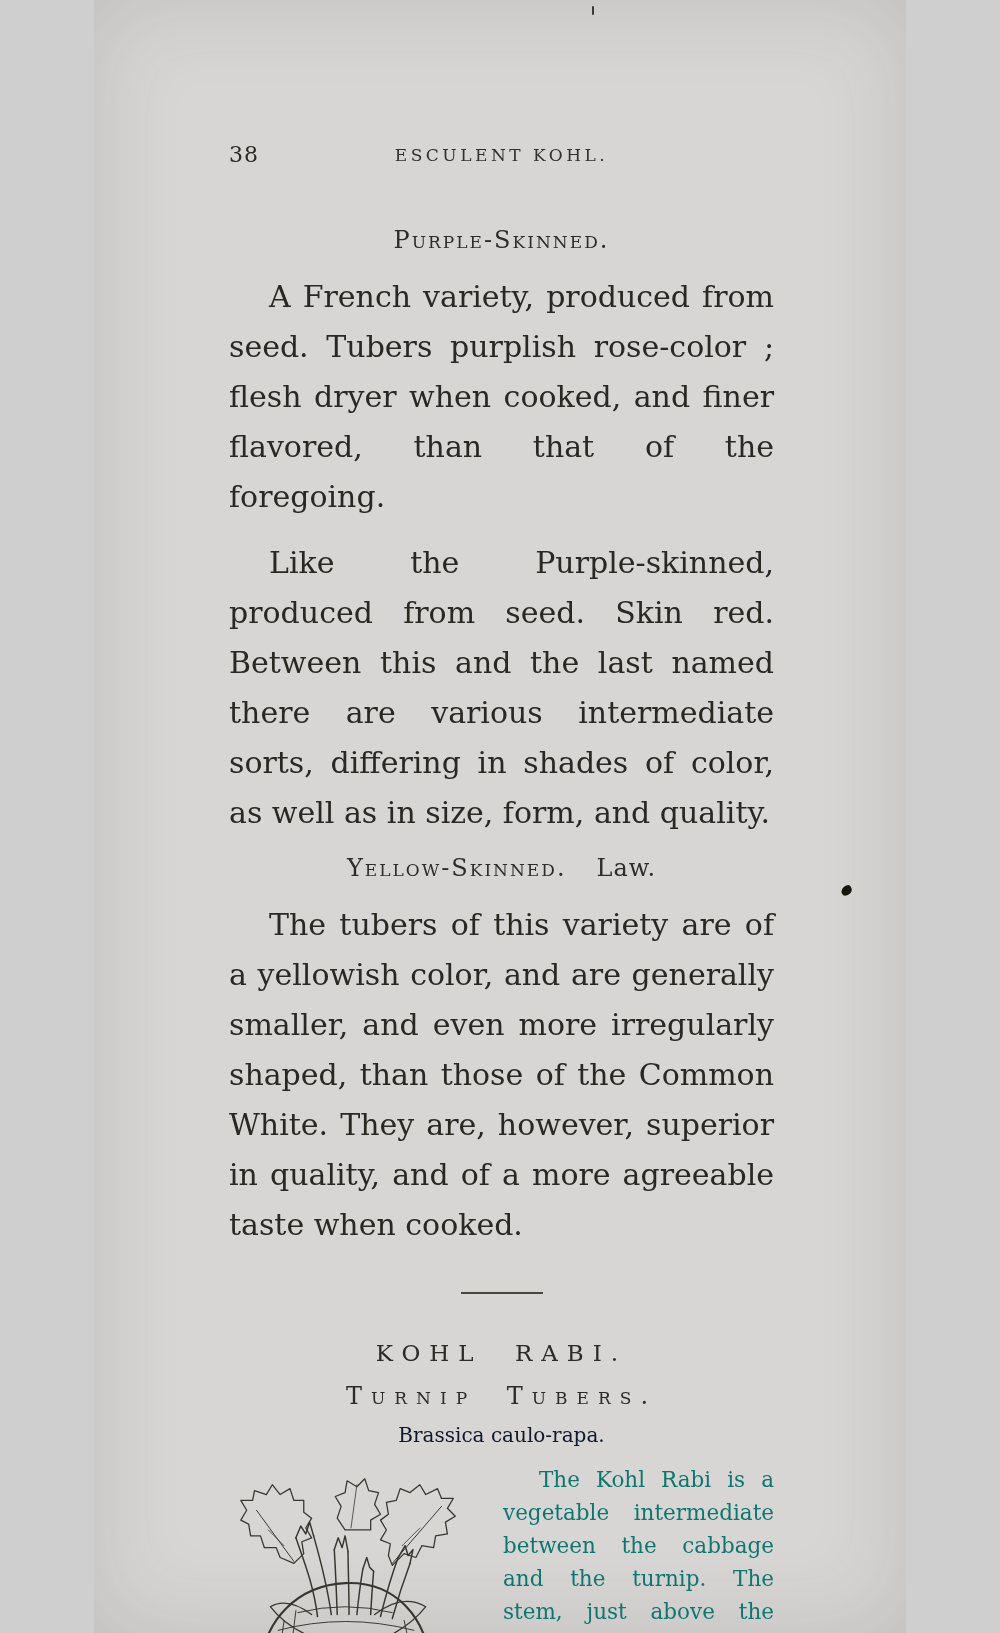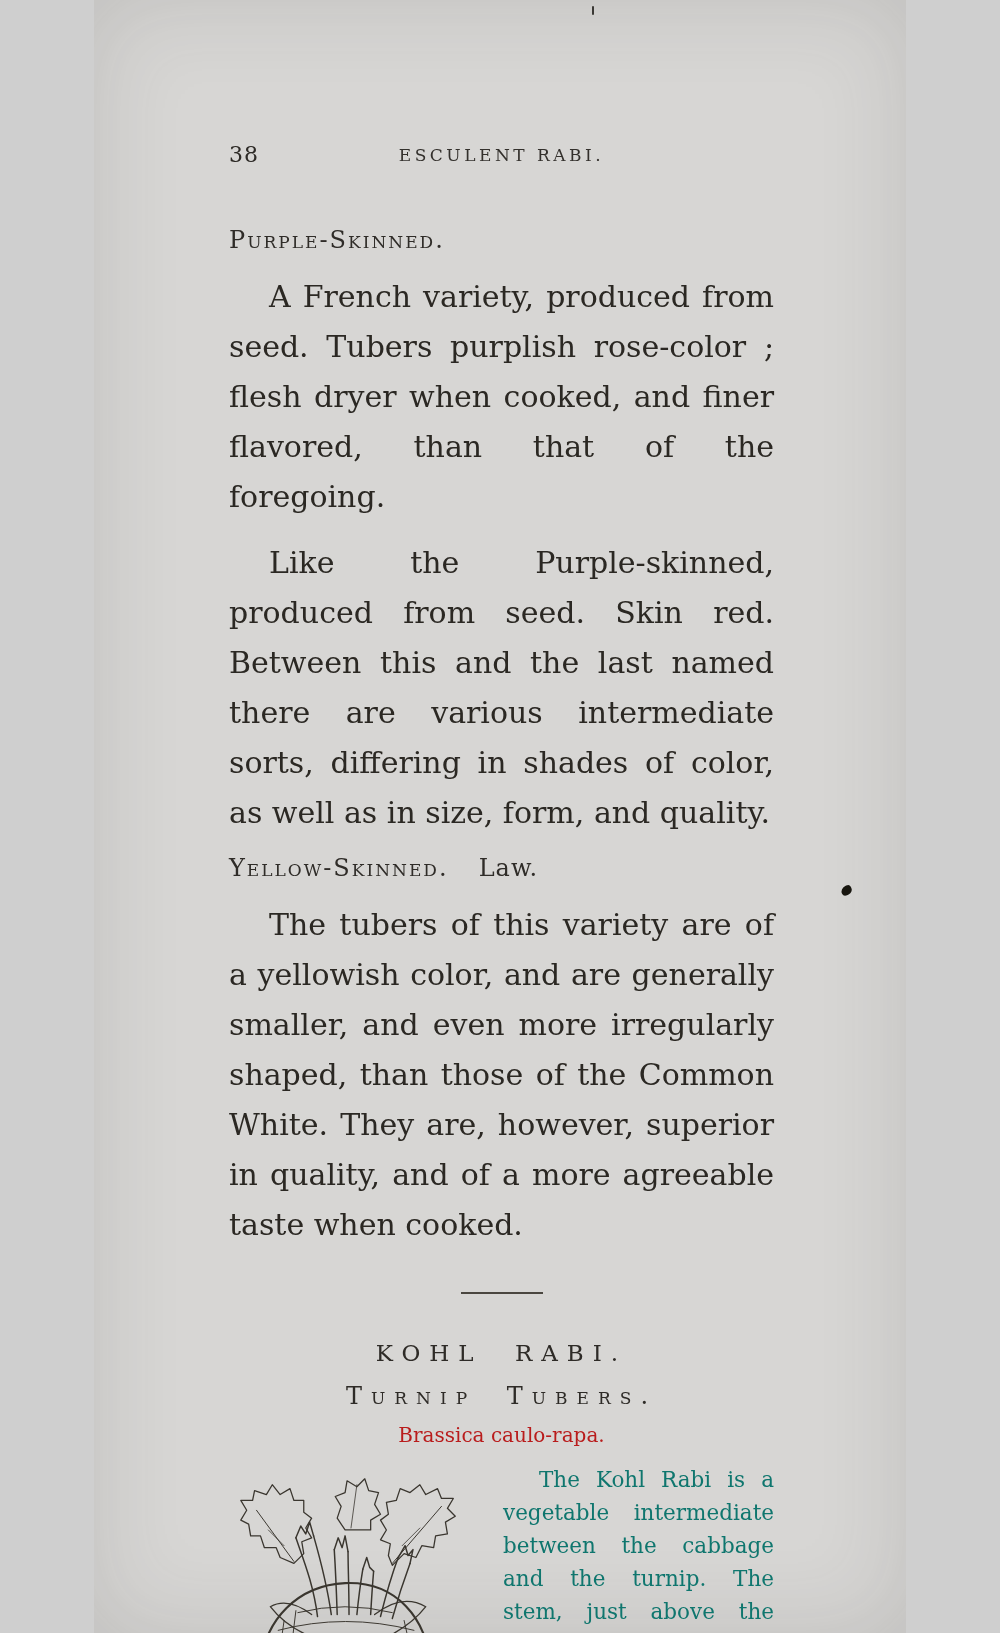--- a/index.html
+++ b/index.html
@@ -56,20 +56,21 @@
   .head-title {
     display: block;
     text-align: center;
     font-size: 17px;
     letter-spacing: 3.5px;
     padding-top: 3px;
     color: #33302c;
   }
   
   .sc-heading {
+    text-align: center;
     font-variant: small-caps;
     font-weight: normal;
     font-size: 24px;
     letter-spacing: 2px;
     margin: 0 0 18px 0;
     color: #2f2c28;
   }
   .sc-heading .variant {
     font-variant: normal;
     letter-spacing: 1px;
@@ -106,21 +107,21 @@
     font-size: 24px;
     letter-spacing: 9px;
     word-spacing: 14px;
     margin: 0 0 13px 0;
     color: #2e2b27;
   }
   .kr-latin {
     text-align: center;
     font-size: 20px;
     margin: 0 0 16px 0;
-    color: #b91c1c;
+    color: #0f172a;
   }
   .kr-flow { overflow: visible; }
   .kr-flow::after { content: ""; display: block; clear: both; }
   .kr-figure {
     float: left;
     width: 254px;
     margin: 4px 26px 0 -6px;
     padding-bottom: 46px;
     text-align: right;
   }
@@ -143,21 +144,21 @@
 </head>
 <body>
 
 <div class="page">
 
   <div class="top-mark"></div>
   <div class="ink-mark"></div>
 
   <header class="running-head">
     <span class="page-num">38</span>
-    <span class="head-title">ESCULENT RABI.</span>
+    <span class="head-title">ESCULENT KOHL.</span>
   </header>
 
   <section>
     <h2 class="sc-heading">Purple-Skinned.</h2>
     <p class="body-text">A French variety, produced from seed.  Tubers purplish rose-color ; flesh dryer when cooked, and finer flavored, than that of the foregoing.</p>
   </section>
 
   <section>
     <p class="body-text">Like the Purple-skinned, produced from seed.  Skin red. Between this and the last named there are various intermediate sorts, differing in shades of color, as well as in size, form, and quality.</p>
   </section>

